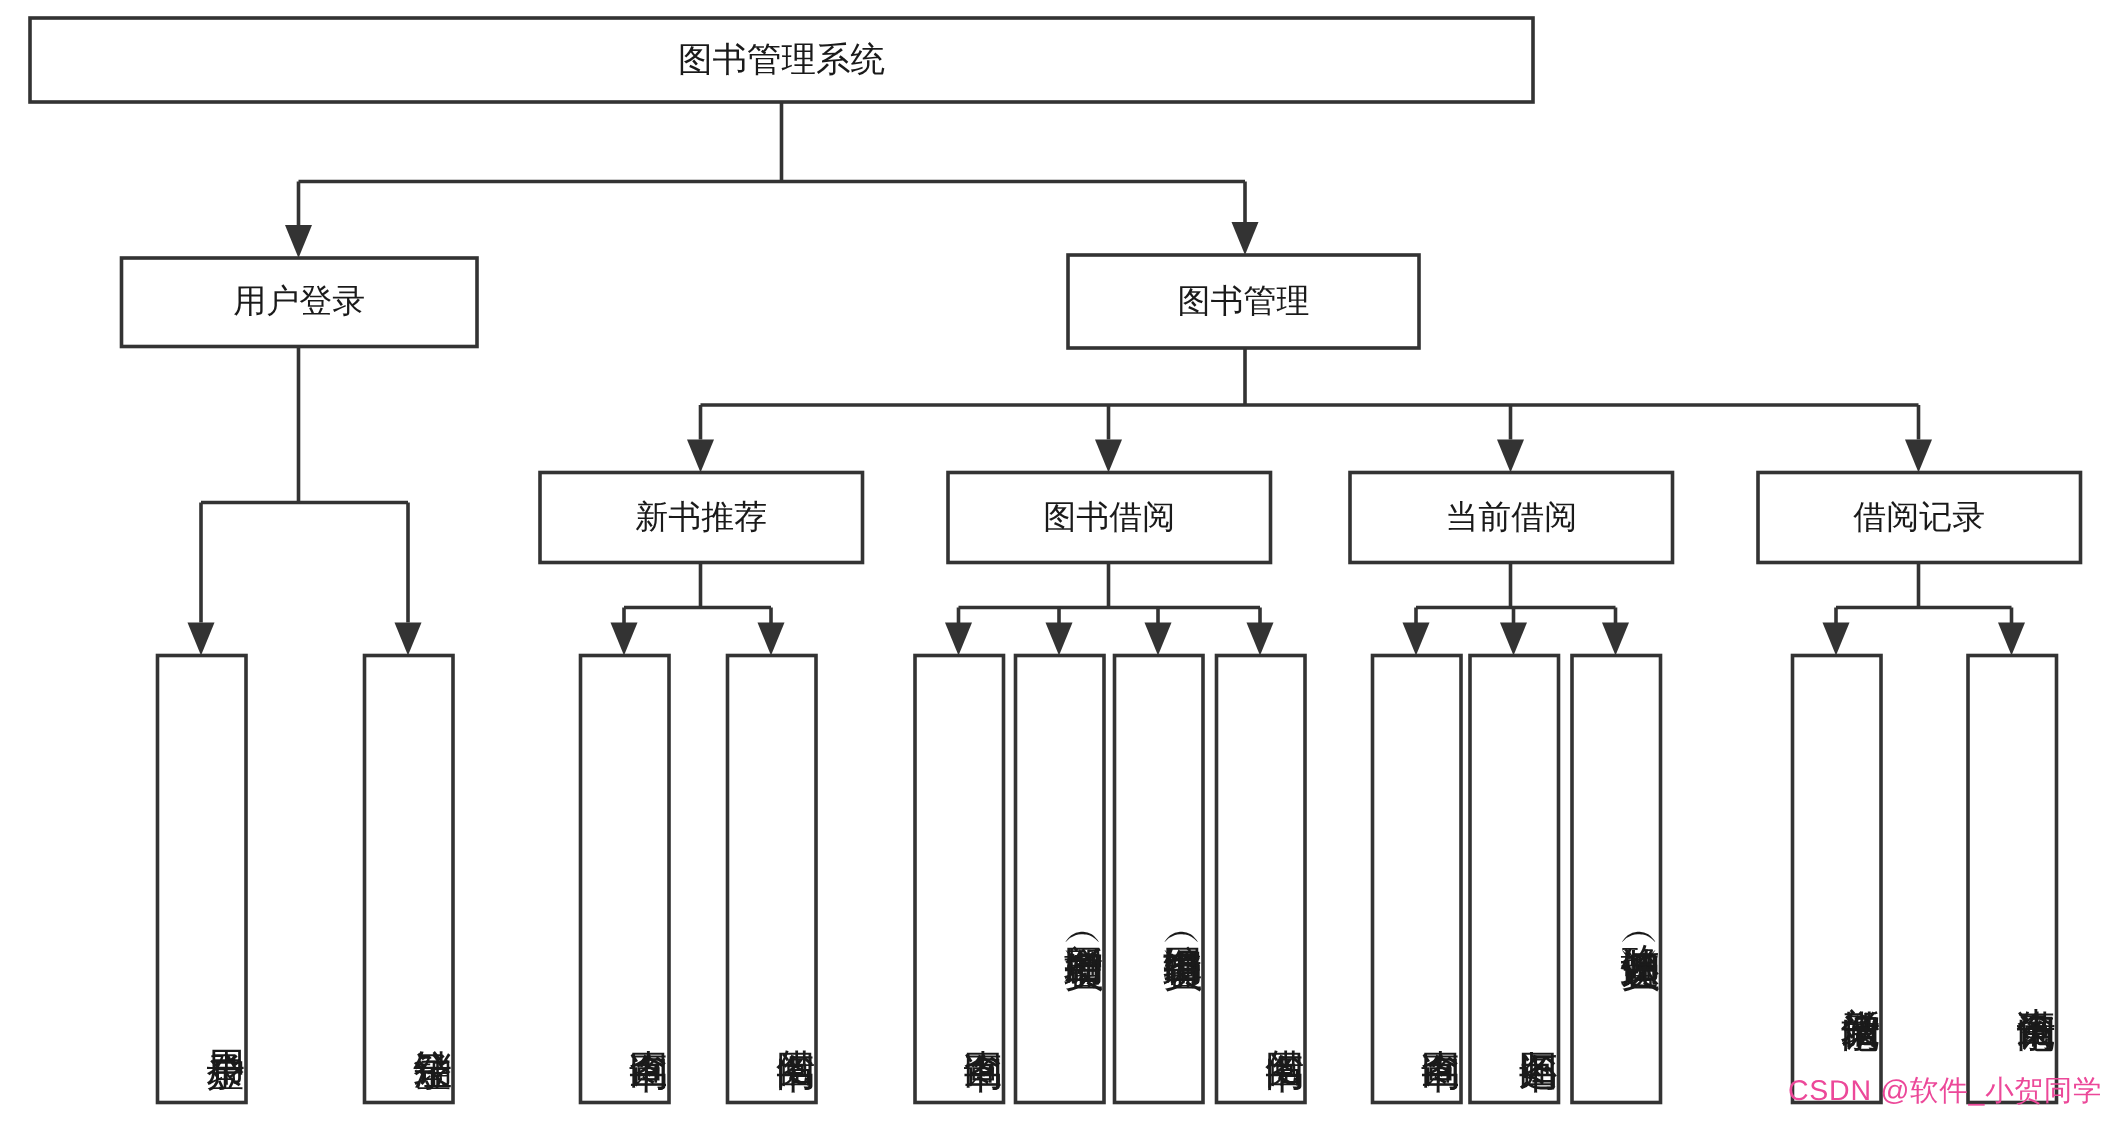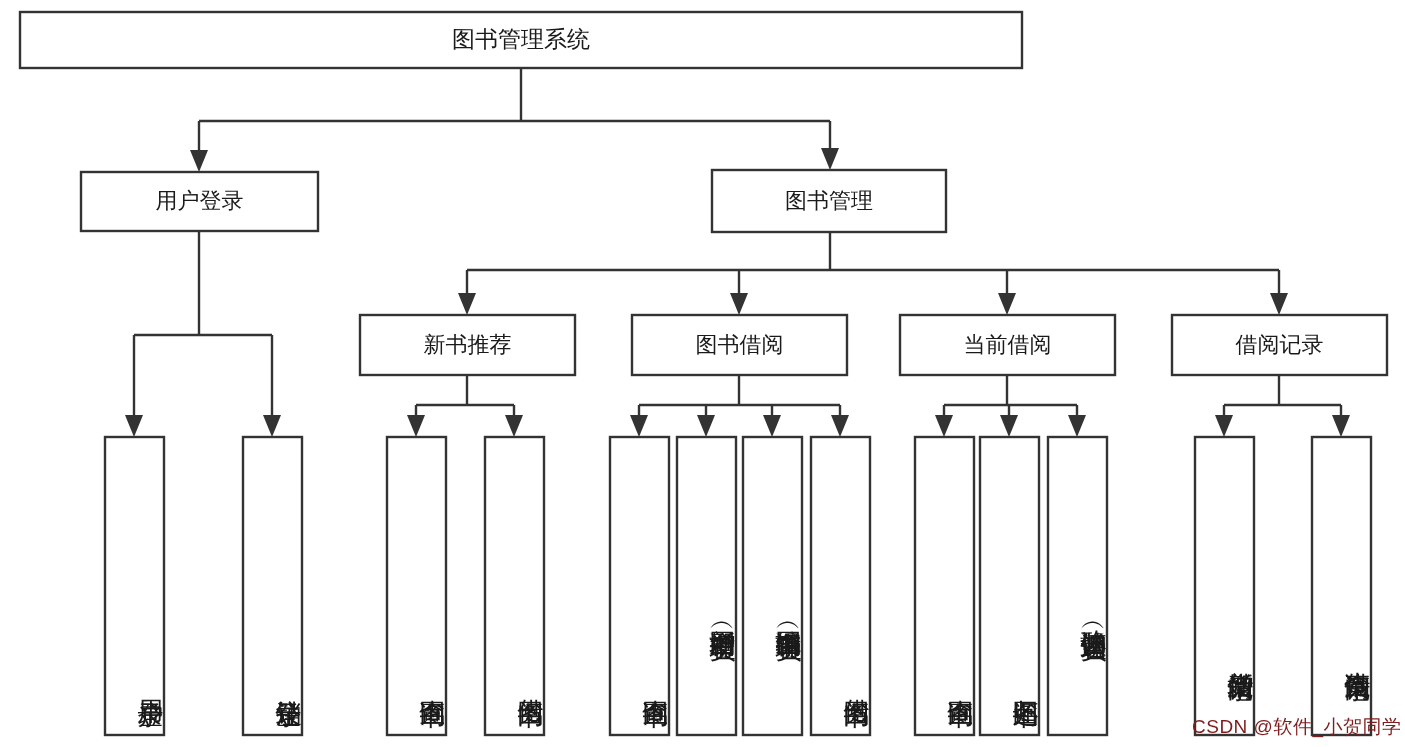--- a/index.html
+++ b/index.html
@@ -60,21 +60,21 @@
     display: flex;
     align-items: flex-start;
     justify-content: center;
     white-space: nowrap;
     pointer-events: none;
   }
   .watermark {
     position: absolute;
     font-family: "Liberation Sans", "DejaVu Sans", sans-serif;
     font-size: 19px;
-    color: #7f1d1d;
+    color: #ec4899;
     white-space: nowrap;
     letter-spacing: 0.5px;
   }
 </style>
 </head>
 <body>
 
 <div id="diagram-root">
 
   <svg id="flow-svg" viewBox="0 0 1405 747">

